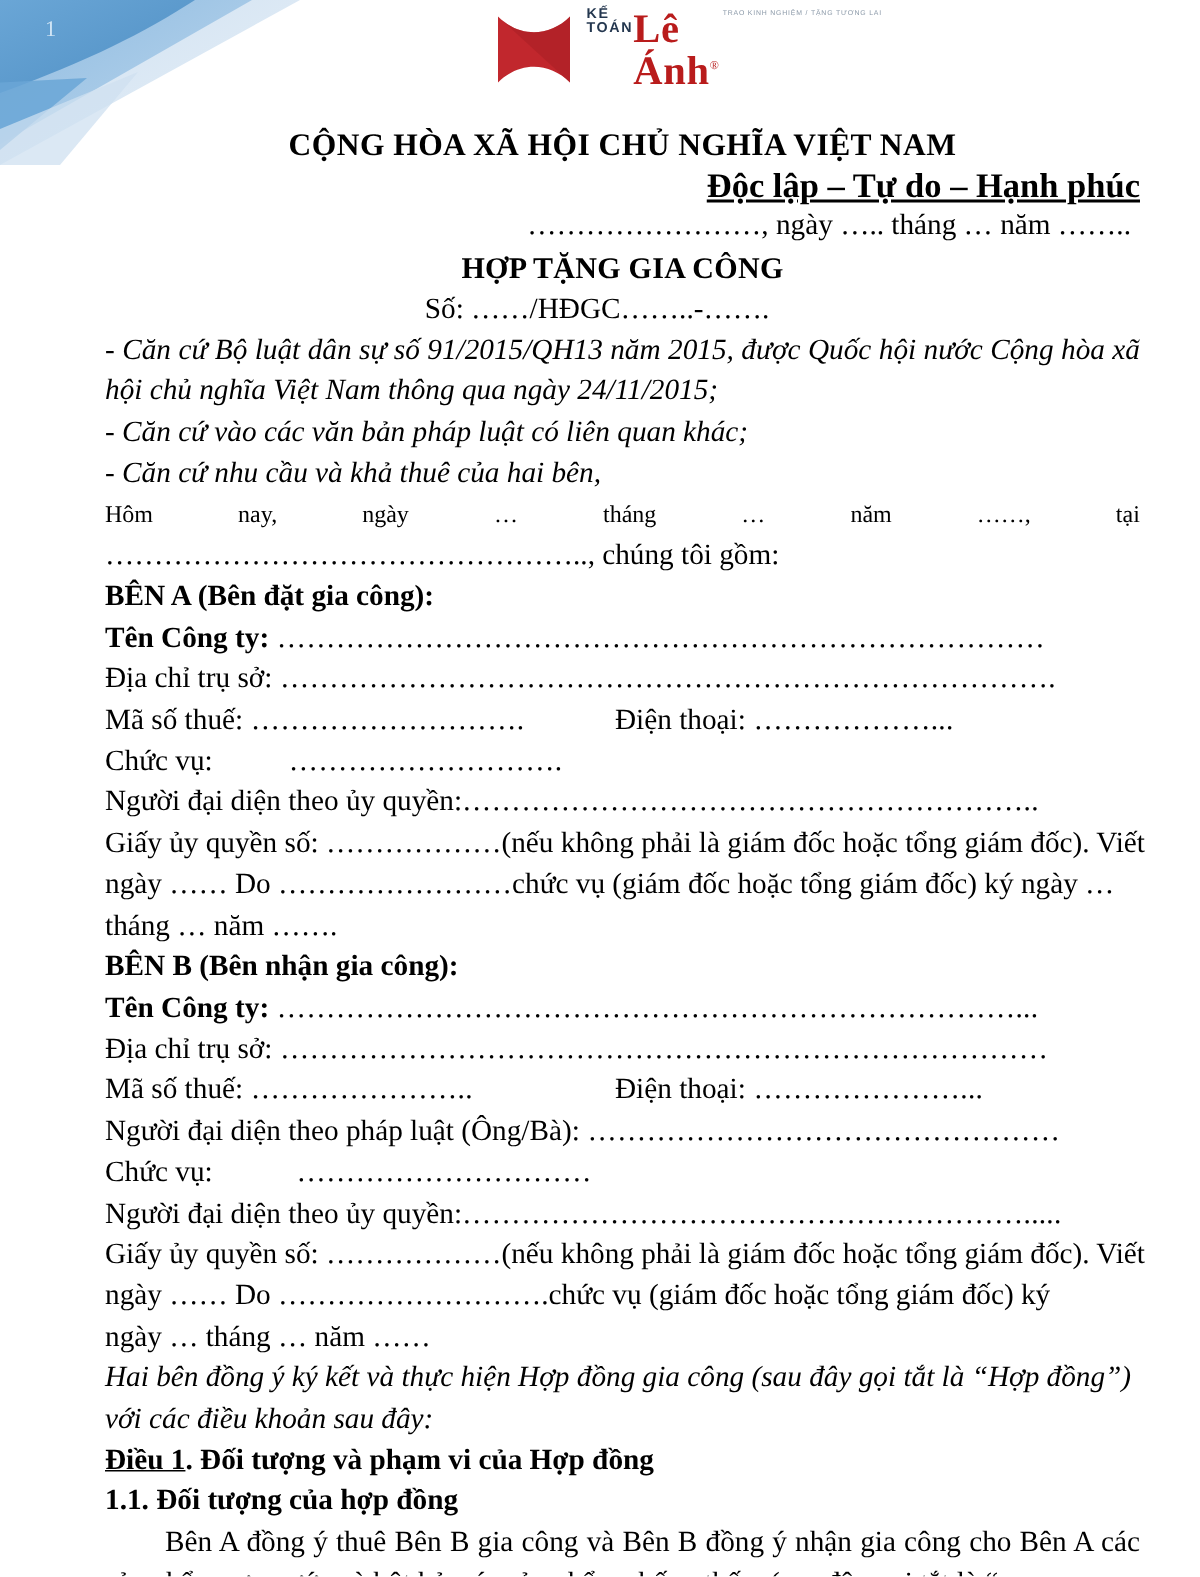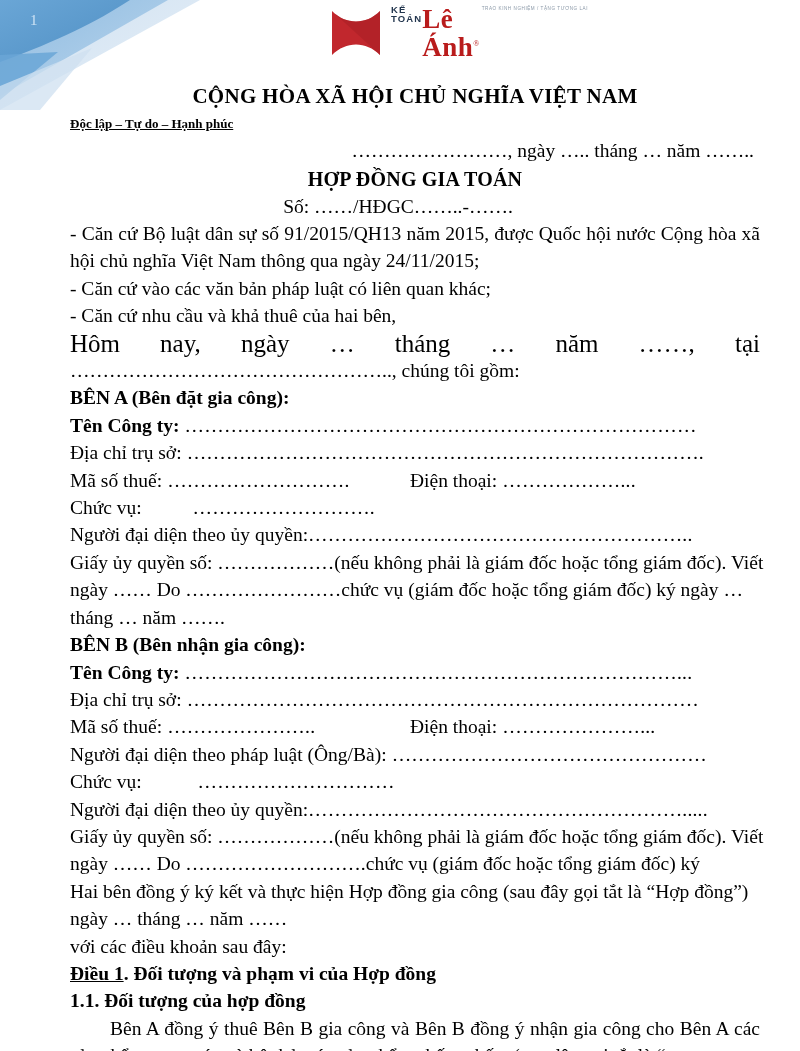--- a/index.html
+++ b/index.html
@@ -106,35 +106,35 @@
     white-space: nowrap;
     overflow: visible;
   }
   .para {
     font-size: 19.5px;
     line-height: 27.4px;
     text-align: justify;
     margin: 0;
   }
   .bold { font-weight: bold; }
-  .italic { }
+  .italic { font-style: italic; }
   .u-seg { text-decoration: underline; }
 
   .title-main {
     font-size: 21px;
     font-weight: bold;
     text-align: center;
     letter-spacing: 0.3px;
     line-height: 28px;
     font-family: Liberation Serif, serif;
   }
   .title-sub {
-    font-size: 13px;
-    font-weight: bold;
-    text-align: left;
+    font-size: 23px;
+    font-weight: bold;
+    text-align: right;
     line-height: 27px;
   }
   .title-sub span { text-decoration: underline; }
 
   .dateline {
     text-align: right;
     font-size: 19.5px;
     line-height: 28px;
     padding-right: 6px;
   }
@@ -148,21 +148,21 @@
   .contract-no {
     text-align: center;
     font-size: 19.5px;
     line-height: 27px;
     padding-right: 34px;
   }
 
   .justify-spread {
     display: flex;
     justify-content: space-between;
-    font-size: 25px;
+    font-size: 16px;
     line-height: 27.4px;
   }
   .two-col {
     display: flex;
     font-size: 19.5px;
     line-height: 27.4px;
   }
   .two-col .col-a { width: 340px; flex: 0 0 auto; }
   .two-col .col-b { flex: 1 1 auto; }
 
@@ -215,21 +215,21 @@
       <div class="logo-tagline">TRAO KINH NGHIỆM / TẶNG TƯƠNG LAI</div>
     </div>
   </div>
 
   <div class="content">
 
     <div class="title-main">CỘNG HÒA XÃ HỘI CHỦ NGHĨA VIỆT NAM</div>
     <div class="title-sub"><span>Độc lập – Tự do – Hạnh phúc</span></div>
 
     <div class="dateline">……………………, ngày ….. tháng … năm ……..</div>
-    <div class="contract-title">HỢP ĐỒNG GIA TOÁN</div>
+    <div class="contract-title">HỢP TẶNG GIA CÔNG</div>
     <div class="contract-no">Số: ……/HĐGC……..-…….</div>
 
     <p class="para italic bold" style="font-weight:normal;">- Căn cứ Bộ luật dân sự số 91/2015/QH13 năm 2015, được Quốc hội nước Cộng hòa xã hội chủ nghĩa Việt Nam thông qua ngày 24/11/2015;</p>
     <p class="para italic">- Căn cứ vào các văn bản pháp luật có liên quan khác;</p>
     <p class="para italic">- Căn cứ nhu cầu và khả thuê của hai bên,</p>
 
     <div class="justify-spread">
       <span>Hôm</span>
       <span>nay,</span>
       <span>ngày</span>
@@ -274,23 +274,23 @@
     </div>
 
     <div class="line"><span>Người đại diện theo pháp luật (Ông/Bà):</span><span class="dots">  …………………………………………</span></div>
 
     <div class="line"><span>Chức vụ:</span><span class="dots" style="white-space:pre">           …………………………</span></div>
 
     <div class="line"><span>Người đại diện theo ủy quyền:</span><span class="dots">………………………………………………….....</span></div>
 
     <div class="line">Giấy ủy quyền số: ………………(nếu không phải là giám đốc hoặc tổng giám đốc). Viết</div>
     <div class="line">ngày …… Do ……………………….chức vụ (giám đốc hoặc tổng giám đốc) ký</div>
+    <div class="line">ngày … tháng … năm ……</div>
+
     <div class="line italic">Hai bên đồng ý ký kết và thực hiện Hợp đồng gia công (sau đây gọi tắt là “Hợp đồng”)</div>
-
-    <div class="line">ngày … tháng … năm ……</div>
     <div class="line italic">với các điều khoản sau đây:</div>
 
     <div class="line bold"><span class="u-seg">Điều 1</span><span>. Đối tượng và phạm vi của Hợp đồng</span></div>
     <div class="line bold">1.1. Đối tượng của hợp đồng</div>
 
     <p class="para indent-first"><span>Bên A đồng ý thuê Bên B gia công và Bên B đồng ý nhận gia công cho Bên A các sản phẩm sơn nước và bột bả, các sản phẩm chống thấm (sau đây gọi tắt là “</span></p>
 
   </div>
 </div>
 

